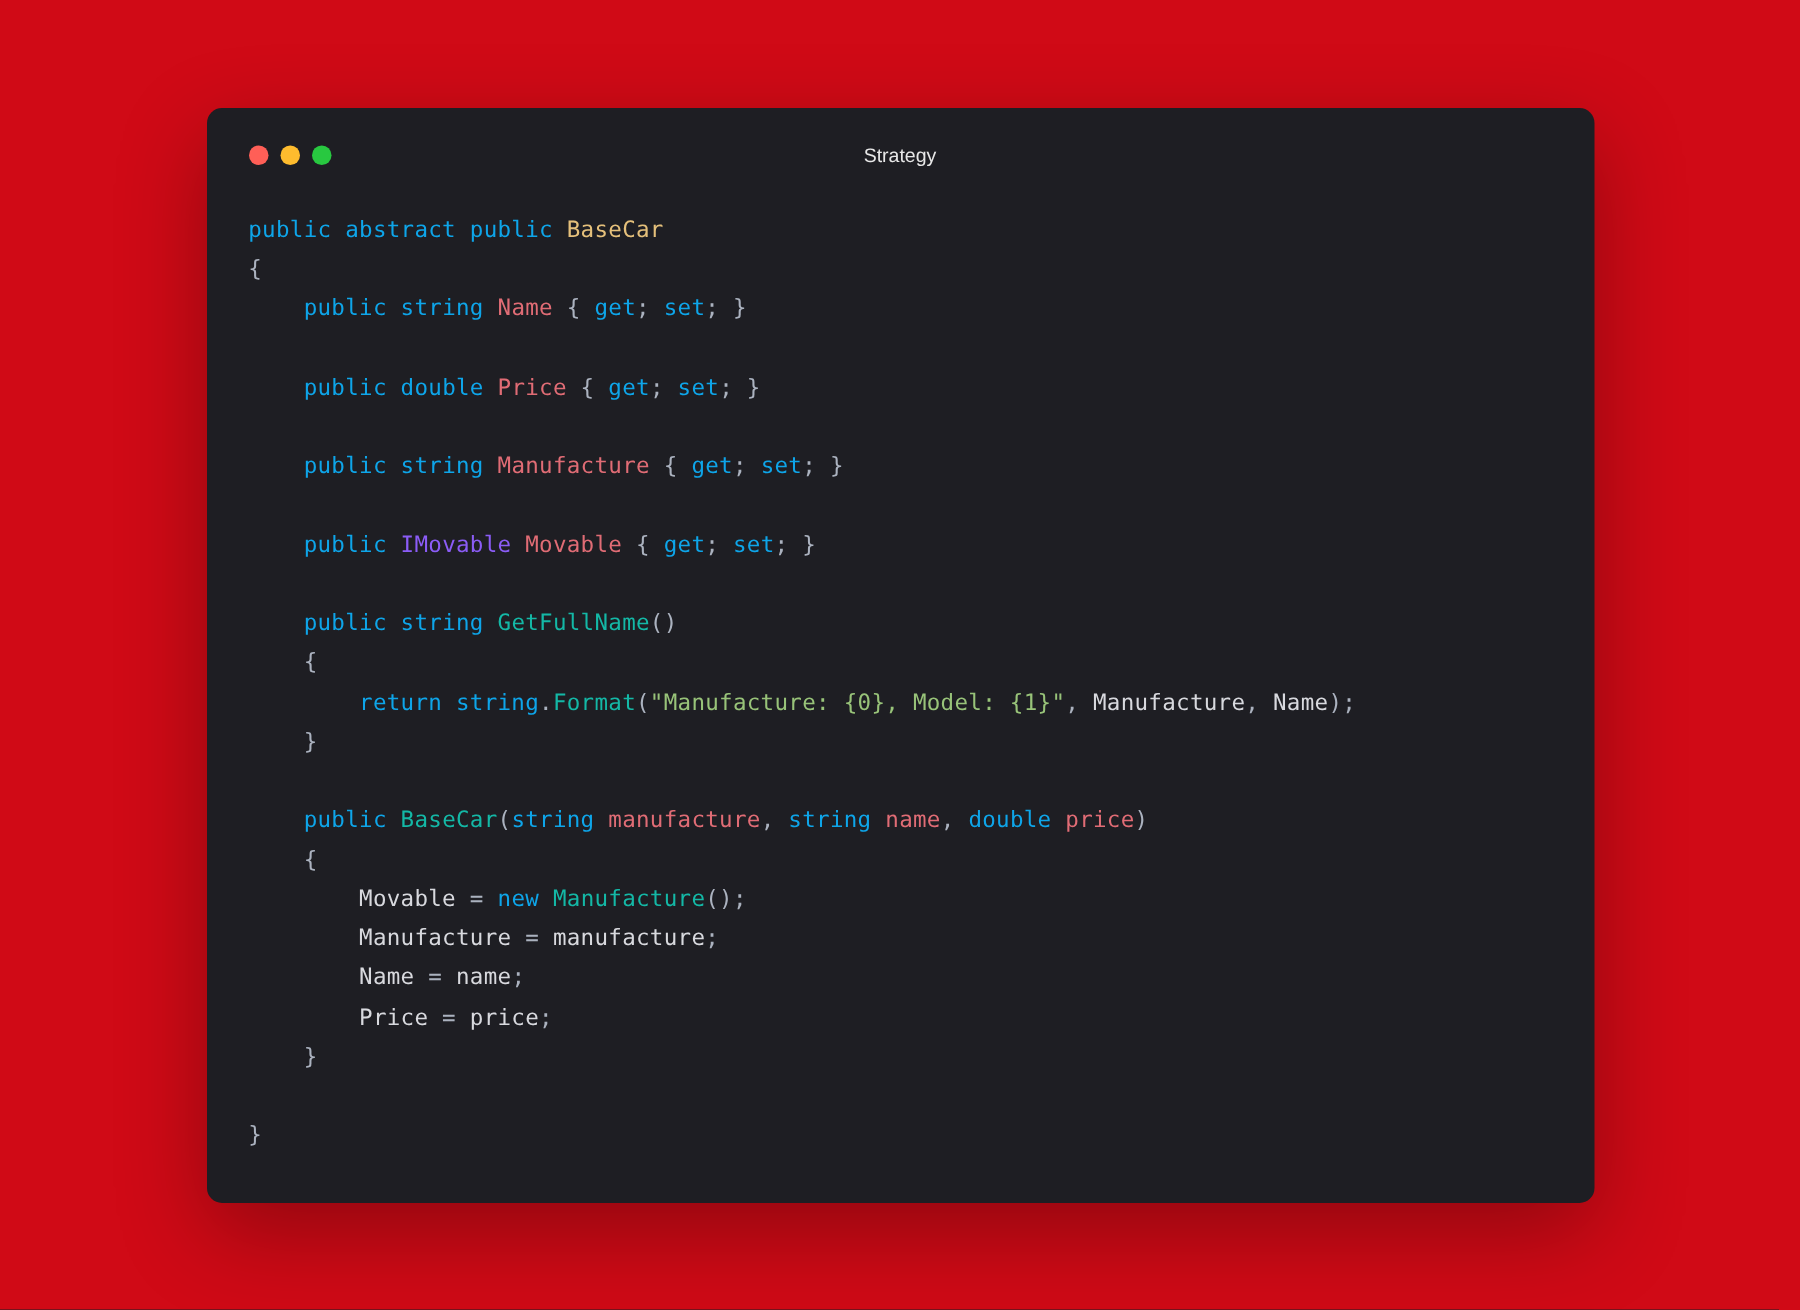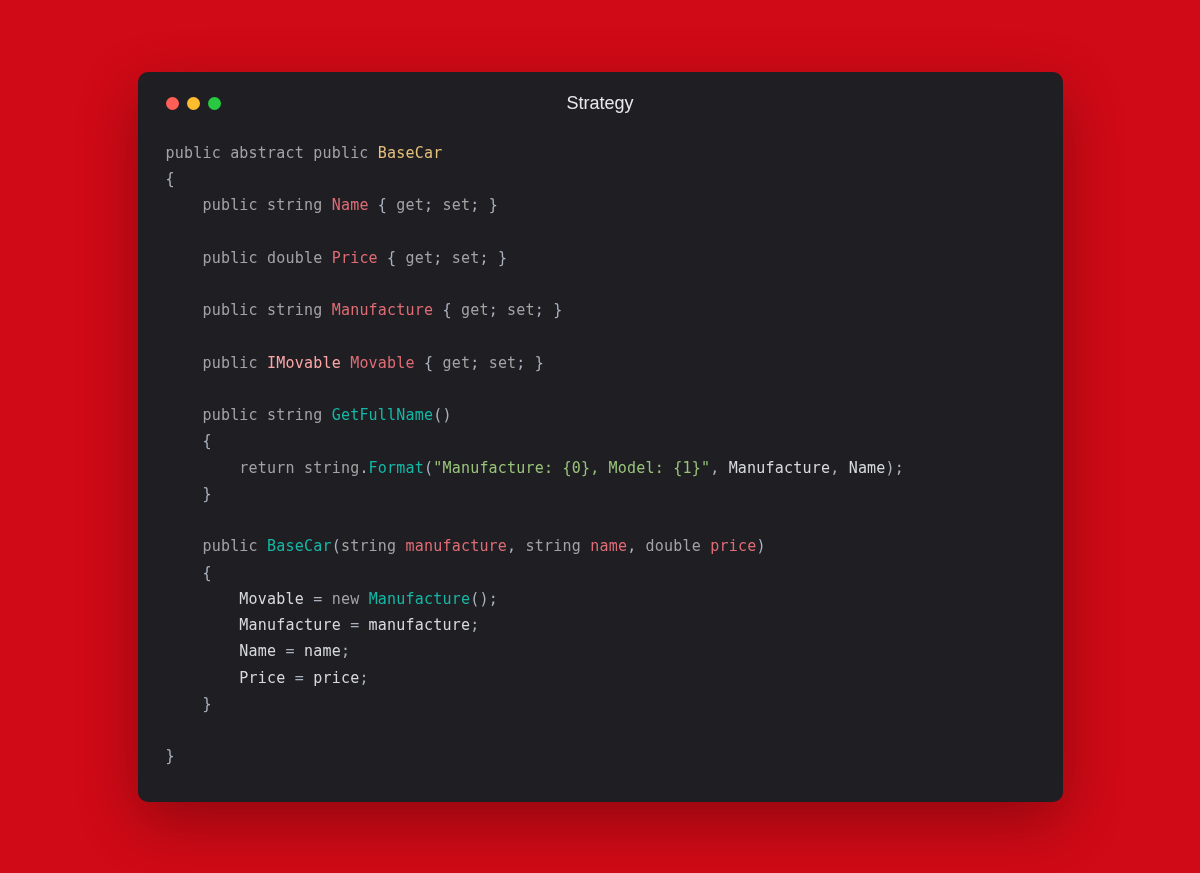--- a/index.html
+++ b/index.html
@@ -39,40 +39,40 @@
     .traffic-light {
       width: 13px;
       height: 13px;
       border-radius: 50%;
     }
     .traffic-light.red { background: #ff5f57; }
     .traffic-light.yellow { background: #febc2e; }
     .traffic-light.green { background: #28c840; }
     .window-title {
       color: #e8e8e8;
-      font-size: 18px;
+      font-size: 13px;
       font-weight: 400;
       margin: 0 auto;
     }
     .code {
       font-family: "SF Mono", "Monaco", "Menlo", "Consolas", monospace;
       font-size: 15px;
       line-height: 1.75;
       color: #c9cbd3;
       white-space: pre;
       letter-spacing: 0.2px;
     }
-    .tok-keyword { color: #a3a3a3; }
+    .tok-keyword { color: #0ea5e9; }
     .tok-type { color: #e5c07b; }
     .tok-method { color: #14b8a6; }
     .tok-prop { color: #e06c75; }
     .tok-string { color: #98c379; }
     .tok-punct { color: #abb2bf; }
     .tok-def { color: #d8d9de; }
-    .tok-type2 { color: #fca5a5; }
+    .tok-type2 { color: #8b5cf6; }
     .tok-param { color: #e06c75; }
   </style>
 </head>
 <body>
 
 <div class="window">
   <div class="titlebar">
     <div class="traffic-lights">
       <div class="traffic-light red"></div>
       <div class="traffic-light yellow"></div>

